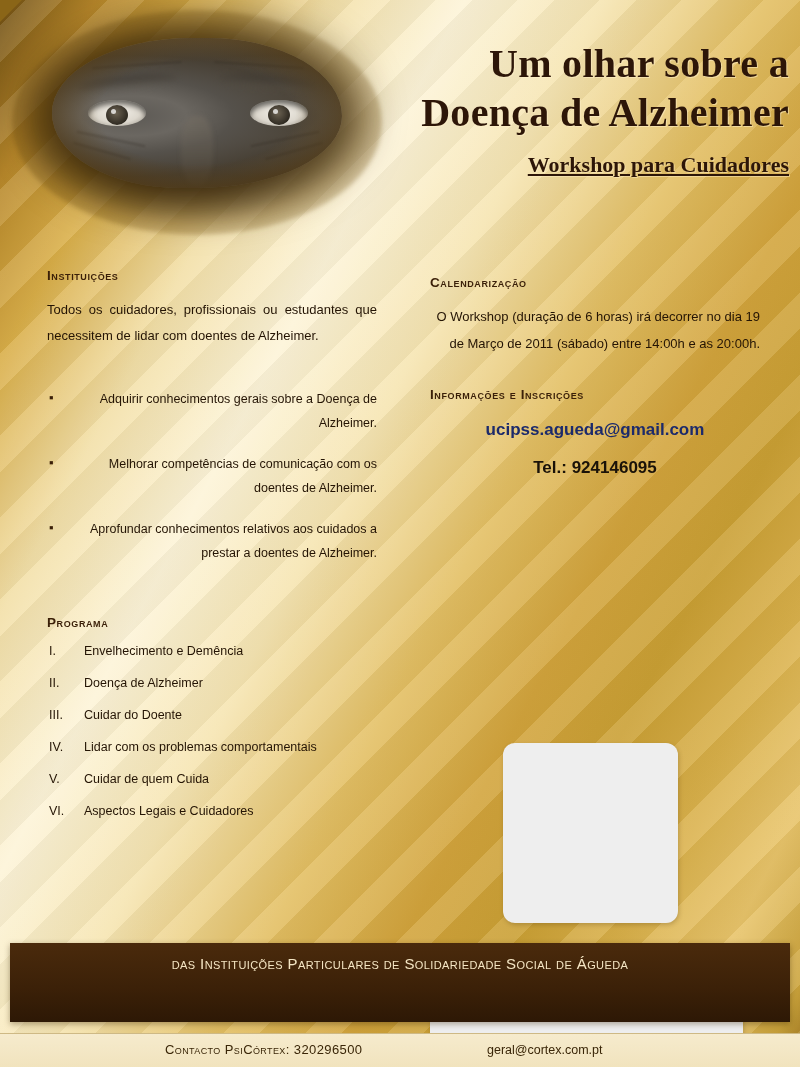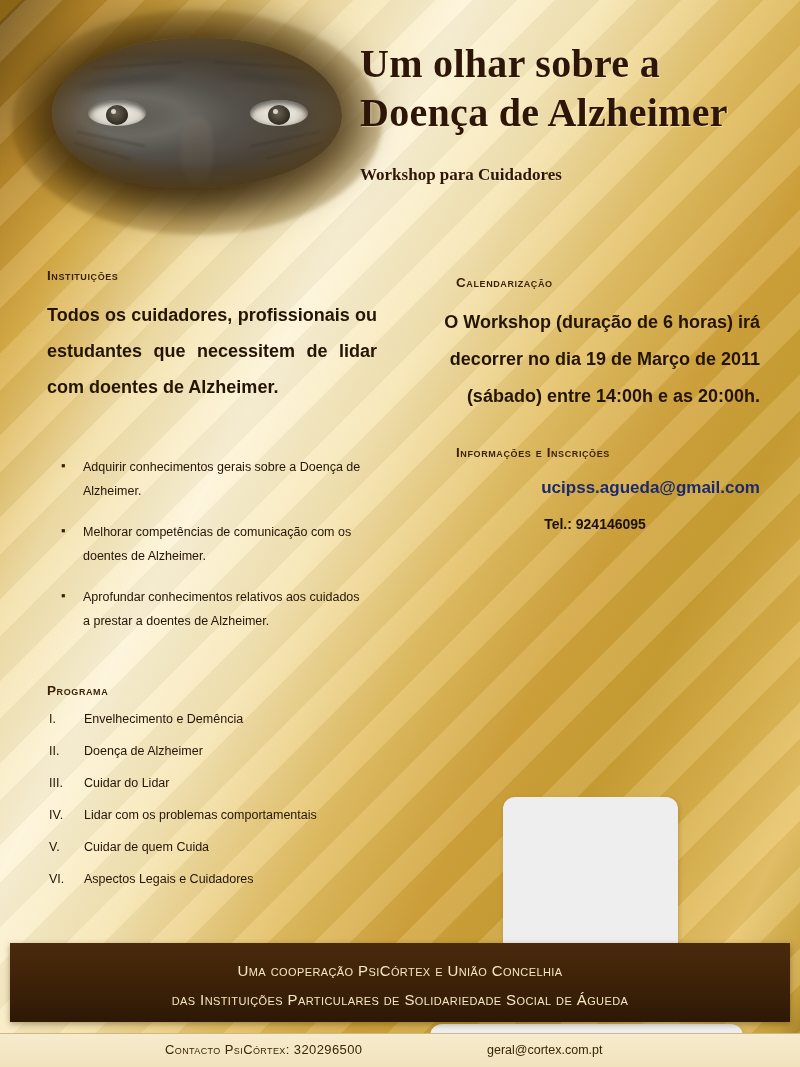--- a/index.html
+++ b/index.html
@@ -134,41 +134,42 @@
     width: 290px;
     height: 150px;
     border-radius: 48% 46% 50% 44% / 50% 52% 48% 50%;
     background: radial-gradient(ellipse at 50% 50%, rgba(70,45,10,0) 48%, rgba(86,58,14,0.55) 72%, rgba(110,78,20,0.85) 90%, rgba(130,95,26,0.95) 100%);
     pointer-events: none;
   }
 
   
   .header {
     position: absolute;
-    left: 360px;
+    left: 369px;
     top: 40px;
     width: 420px;
-    text-align: left;
+    text-align: right;
   }
   .title {
     font-family: "Liberation Serif", serif;
     font-weight: bold;
     font-size: 40px;
     line-height: 1.22;
     color: #2d1608;
     text-shadow: 1px 1px 0 rgba(255,240,200,0.55);
     letter-spacing: 0.3px;
   }
   .subtitle {
-    margin-top: 27px;
+    margin-top: 14px;
     font-family: "Liberation Serif", serif;
     font-weight: bold;
-    font-size: 17px;
+    font-size: 22px;
     color: #2d1608;
     text-shadow: 1px 1px 0 rgba(255,240,200,0.5);
+    text-decoration: underline;
   }
 
   
   .col-left {
     position: absolute;
     left: 47px;
     top: 268px;
     width: 330px;
   }
   .col-right {
@@ -179,36 +180,36 @@
   }
   .sec-head {
     font-family: "Liberation Sans", sans-serif;
     font-weight: bold;
     font-size: 13.5px;
     color: #3a1f08;
     font-variant: small-caps;
     letter-spacing: 0.6px;
     margin-bottom: 14px;
   }
-  .sec-head.rt { color: #3a1f08; margin-left: 26px; }
+  .sec-head.rt { color: #3a1f08; }
   .body-text {
-    font-size: 18px;
+    font-size: 13px;
     color: #241404;
     line-height: 2.0;
     text-align: justify;
-    font-weight: bold;
   }
   .body-text.right-col {
     line-height: 2.05;
     text-align: right;
   }
   ul.objectives {
     list-style: none;
-    margin: 12px;
+    margin: 0;
     padding: 0;
+    text-align: right;
   }
   ul.objectives li {
     position: relative;
     padding-left: 24px;
     margin-bottom: 16px;
     font-size: 12.5px;
     color: #241404;
     line-height: 1.95;
   }
   ul.objectives li:before {
@@ -236,29 +237,29 @@
     left: 2px;
     top: 0;
     width: 30px;
     color: #241404;
   }
   .spacer-objectives { height: 38px; }
   .spacer-programa { height: 34px; }
 
   .email {
     margin-top: 18px;
-    text-align: right;
+    text-align: center;
     font-size: 17px;
     font-weight: bold;
     color: #1c2a6b;
   }
   .phone {
     margin-top: 18px;
     text-align: center;
-    font-size: 14px;
+    font-size: 17px;
     font-weight: bold;
     color: #1a1208;
   }
 
   .logo-box {
     position: absolute;
     background: #eeeeee;
     border-radius: 12px;
     box-shadow: 1px 2px 4px rgba(80,55,10,0.25);
   }
@@ -381,21 +382,21 @@
       <li>
         <span class="num">I.</span>
         <span>Envelhecimento e Demência</span>
       </li>
       <li>
         <span class="num">II.</span>
         <span>Doença de Alzheimer</span>
       </li>
       <li>
         <span class="num">III.</span>
-        <span>Cuidar do Lidar</span>
+        <span>Cuidar do Doente</span>
       </li>
       <li>
         <span class="num">IV.</span>
         <span>Lidar com os problemas comportamentais</span>
       </li>
       <li>
         <span class="num">V.</span>
         <span>Cuidar de quem Cuida</span>
       </li>
       <li>
@@ -415,21 +416,20 @@
     <div class="email">ucipss.agueda@gmail.com</div>
     <div class="phone">Tel.: 924146095</div>
 
     <div style="position:relative; height:360px">
       <div class="logo-box one"></div>
       <div class="logo-box two"></div>
     </div>
   </div>
 
   <div class="footer-band">
-    <div class="line l1">Uma cooperação PsiCórtex  e União Concelhia</div>
     <div class="line l2">das Instituições Particulares de Solidariedade Social de Águeda</div>
   </div>
 
   <div class="bottom-strip">
     <div class="contact">Contacto PsiCórtex: 320296500</div>
     <div class="mail">geral@cortex.com.pt</div>
   </div>
 
 </div>
 

